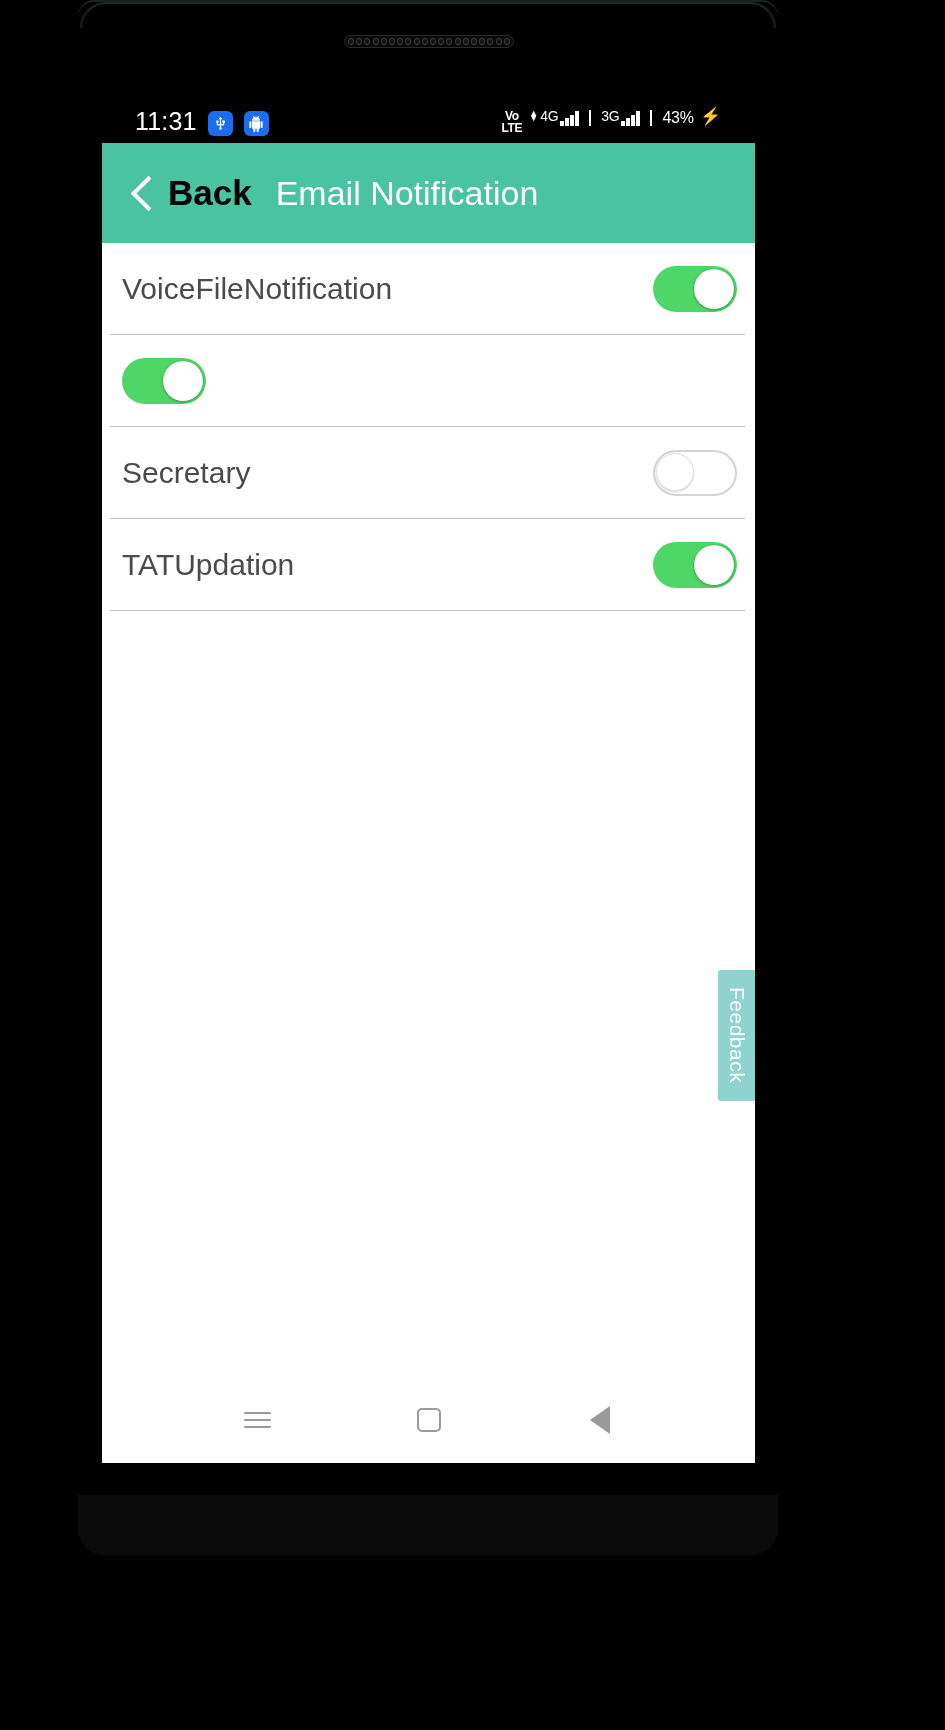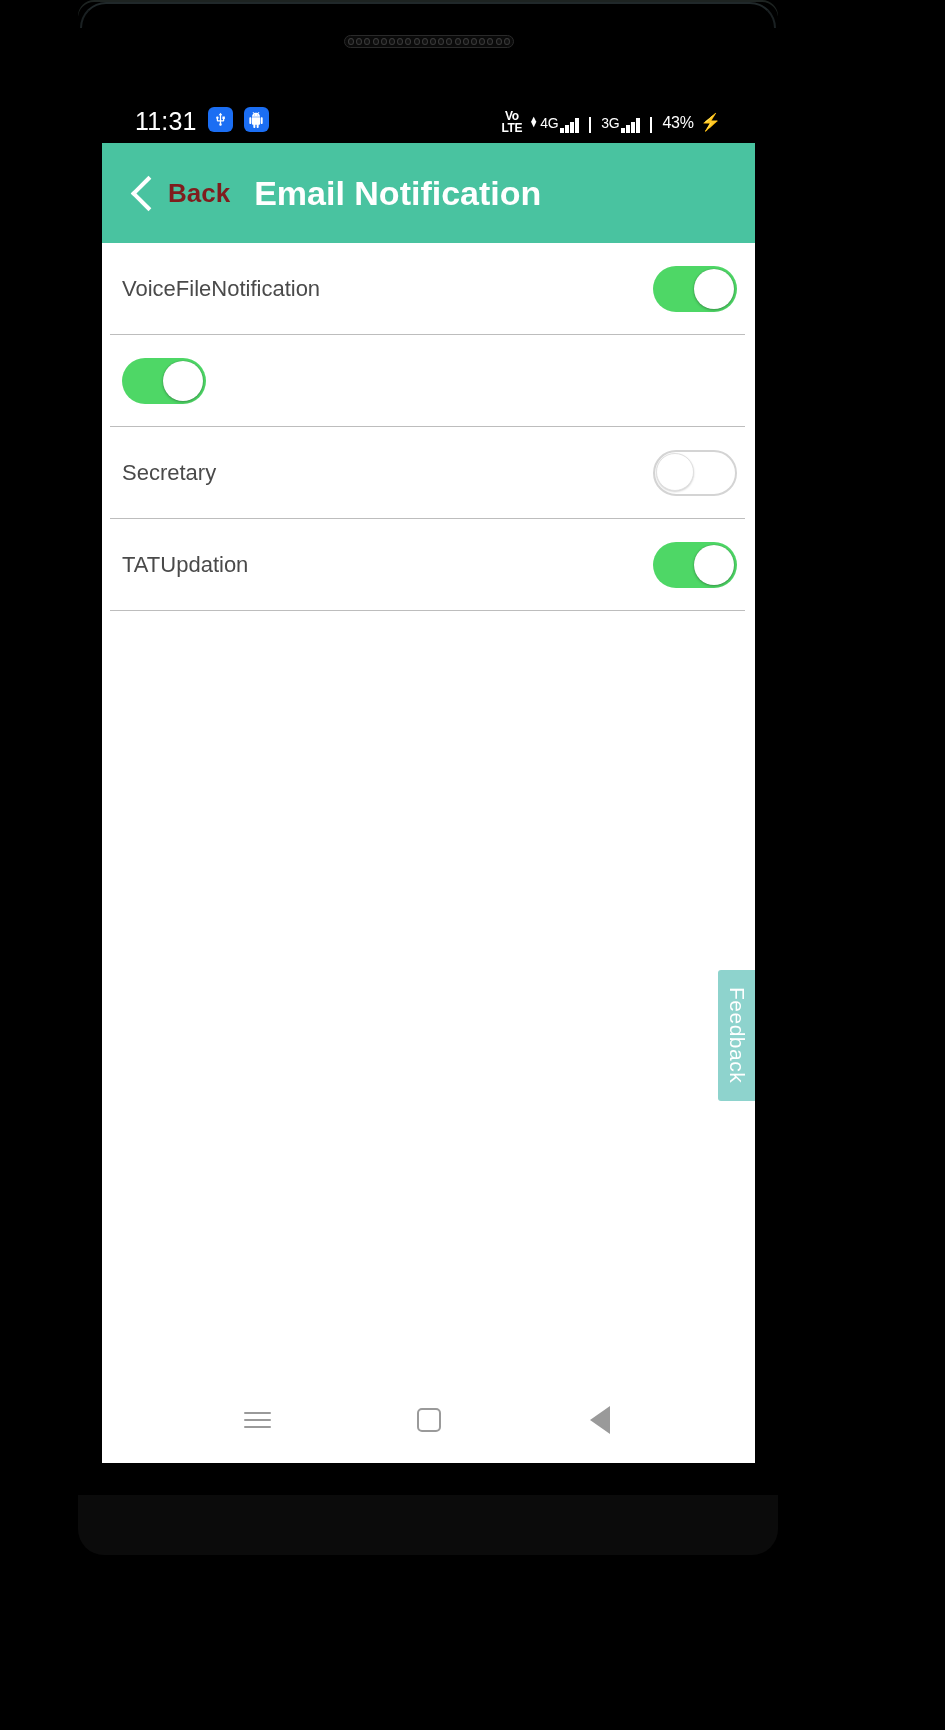--- a/index.html
+++ b/index.html
@@ -104,21 +104,21 @@
     top: 100px;
     width: 653px;
     height: 43px;
     background: #000000;
     display: flex;
     align-items: center;
     color: #ffffff;
   }
   .sb-left {
     display: flex;
-    align-items: flex-start;
+    align-items: flex-end;
     gap: 11px;
     padding-left: 33px;
   }
   .sb-clock {
     font-size: 25px;
     font-weight: 400;
     letter-spacing: 0.2px;
     color: #ffffff;
     font-family: "Liberation Sans", sans-serif;
   }
@@ -128,21 +128,21 @@
     border-radius: 6px;
     background: #1b6ef3;
     display: flex;
     align-items: center;
     justify-content: center;
   }
   .sb-badge svg { display: block; }
   .sb-spacer { flex: 1; }
   .sb-right {
     display: flex;
-    align-items: flex-end;
+    align-items: flex-start;
     gap: 7px;
     padding-right: 33px;
   }
   .volte {
     display: flex;
     flex-direction: column;
     align-items: center;
     line-height: 0.92;
     font-size: 12px;
     font-weight: 700;
@@ -231,28 +231,28 @@
     position: absolute;
     left: 6px;
     top: 8px;
     width: 21px;
     height: 21px;
     border-left: 4.5px solid #ffffff;
     border-bottom: 4.5px solid #ffffff;
     transform: rotate(45deg);
   }
   .back-label {
-    font-size: 26px;
+    font-size: 35px;
     font-weight: 700;
-    color: #7f1d1d;
+    color: #000000;
     letter-spacing: 0px;
   }
   .app-title {
     font-size: 34px;
-    font-weight: 700;
+    font-weight: 400;
     color: #ffffff;
     margin-left: 24px;
     letter-spacing: 0px;
   }
 
   
   .screen {
     position: absolute;
     left: 102px;
     top: 243px;
@@ -277,21 +277,21 @@
   }
   .setting-row .divider {
     position: absolute;
     left: 8px;
     right: 10px;
     bottom: 0;
     height: 1px;
     background: #bdbdbd;
   }
   .setting-label {
-    font-size: 22px;
+    font-size: 30px;
     font-weight: 400;
     color: #4a4a4a;
     letter-spacing: 0px;
   }
 
   
   .switch {
     position: relative;
     width: 84px;
     height: 46px;

